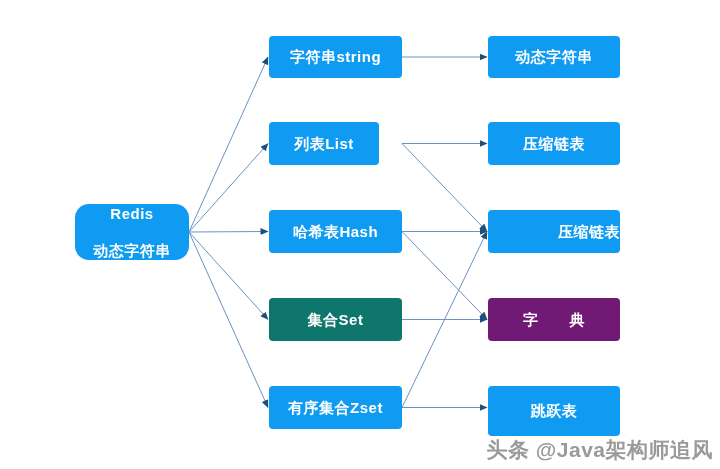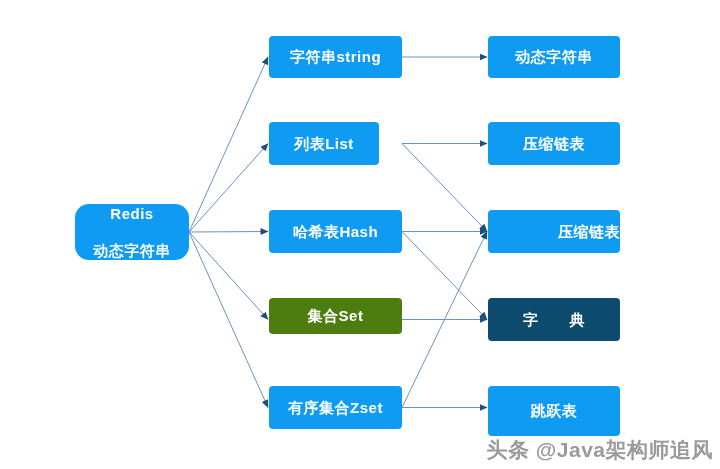--- a/index.html
+++ b/index.html
@@ -85,36 +85,36 @@
       </div>
       <div class="diagram-node" style="left: 269px; top: 36px; width: 133px; height: 42px; background: rgb(15, 155, 242); color: rgb(255, 255, 255);">
         <span>字符串string</span>
       </div>
       <div class="diagram-node" style="left: 269px; top: 122px; width: 110px; height: 43px; background: rgb(15, 155, 242); color: rgb(255, 255, 255);">
         <span>列表List</span>
       </div>
       <div class="diagram-node" style="left: 269px; top: 210px; width: 133px; height: 43px; background: rgb(15, 155, 242); color: rgb(255, 255, 255);">
         <span>哈希表Hash</span>
       </div>
-      <div class="diagram-node" style="left: 269px; top: 298px; width: 133px; height: 36px; background: #4d7c0f; color: rgb(255, 255, 255);">
+      <div class="diagram-node" style="left: 269px; top: 298px; width: 133px; height: 43px; background: #0f766e; color: rgb(255, 255, 255);">
         <span>集合Set</span>
       </div>
       <div class="diagram-node" style="left: 269px; top: 386px; width: 133px; height: 43px; background: rgb(15, 155, 242); color: rgb(255, 255, 255);">
         <span>有序集合Zset</span>
       </div>
       <div class="diagram-node" style="left: 488px; top: 36px; width: 132px; height: 42px; background: rgb(15, 155, 242); color: rgb(255, 255, 255);">
         <span>动态字符串</span>
       </div>
       <div class="diagram-node" style="left: 488px; top: 122px; width: 132px; height: 43px; background: rgb(15, 155, 242); color: rgb(255, 255, 255);">
         <span>压缩链表</span>
       </div>
       <div class="diagram-node" style="left: 488px; top: 210px; width: 132px; height: 43px; background: rgb(15, 155, 242); color: rgb(255, 255, 255); align-items: flex-end;">
         <span>压缩链表</span>
       </div>
-      <div class="diagram-node" style="left: 488px; top: 298px; width: 132px; height: 43px; background: #0c4a6e; color: rgb(255, 255, 255);">
+      <div class="diagram-node" style="left: 488px; top: 298px; width: 132px; height: 43px; background: #701a75; color: rgb(255, 255, 255);">
         <span>字　　典</span>
       </div>
       <div class="diagram-node" style="left: 488px; top: 386px; width: 132px; height: 50px; background: rgb(15, 155, 242); color: rgb(255, 255, 255);">
         <span>跳跃表</span>
       </div>
     </div>
 
   <div class="watermark">头条 @Java架构师追风</div>
 </div>
 

